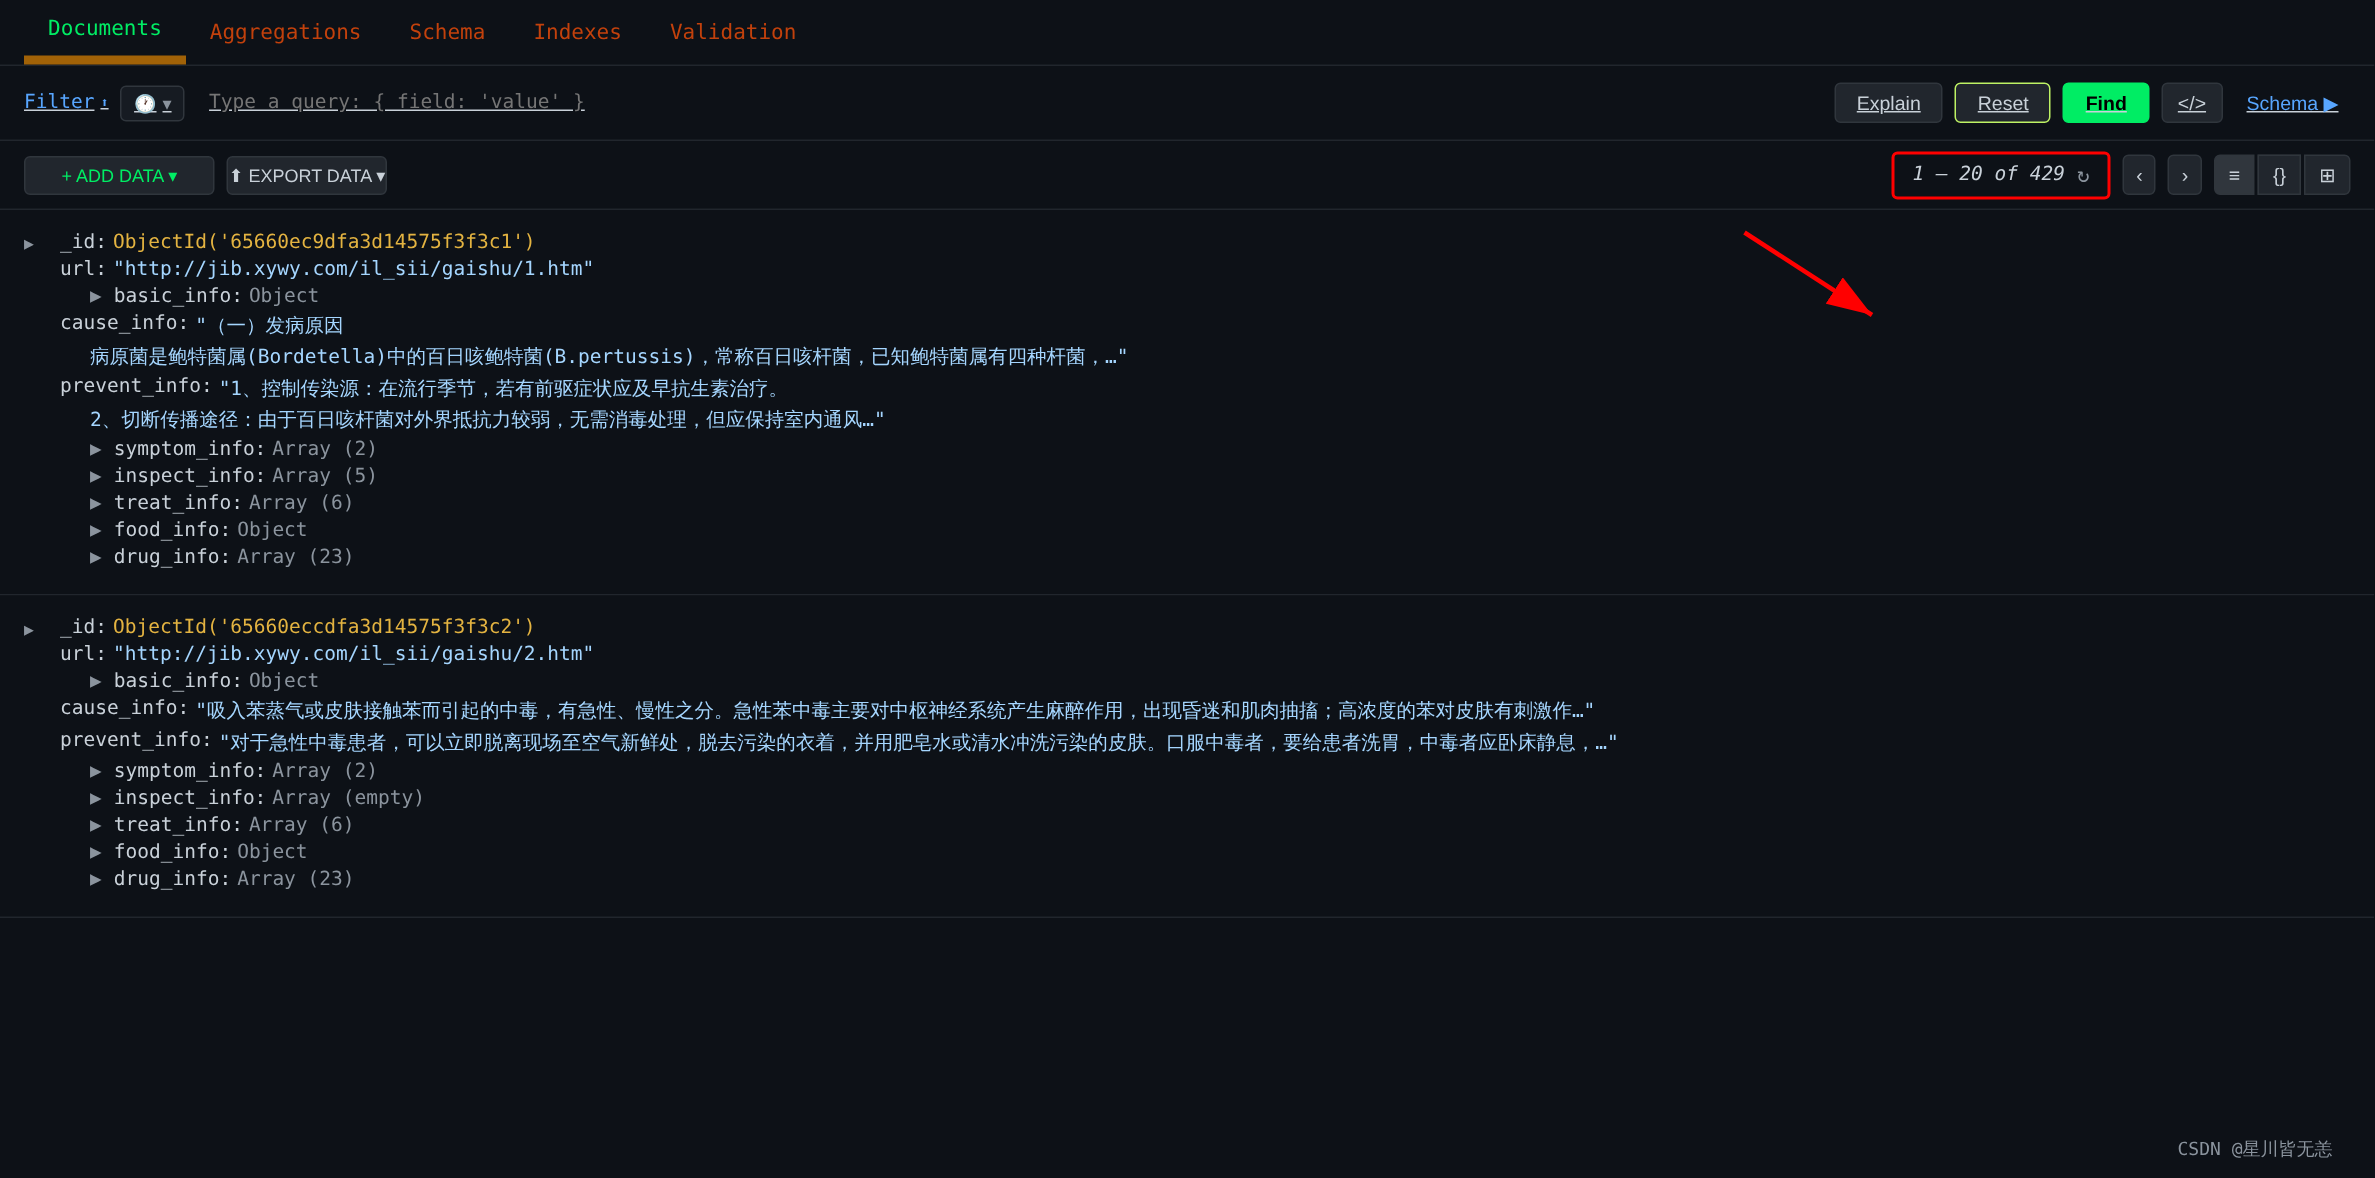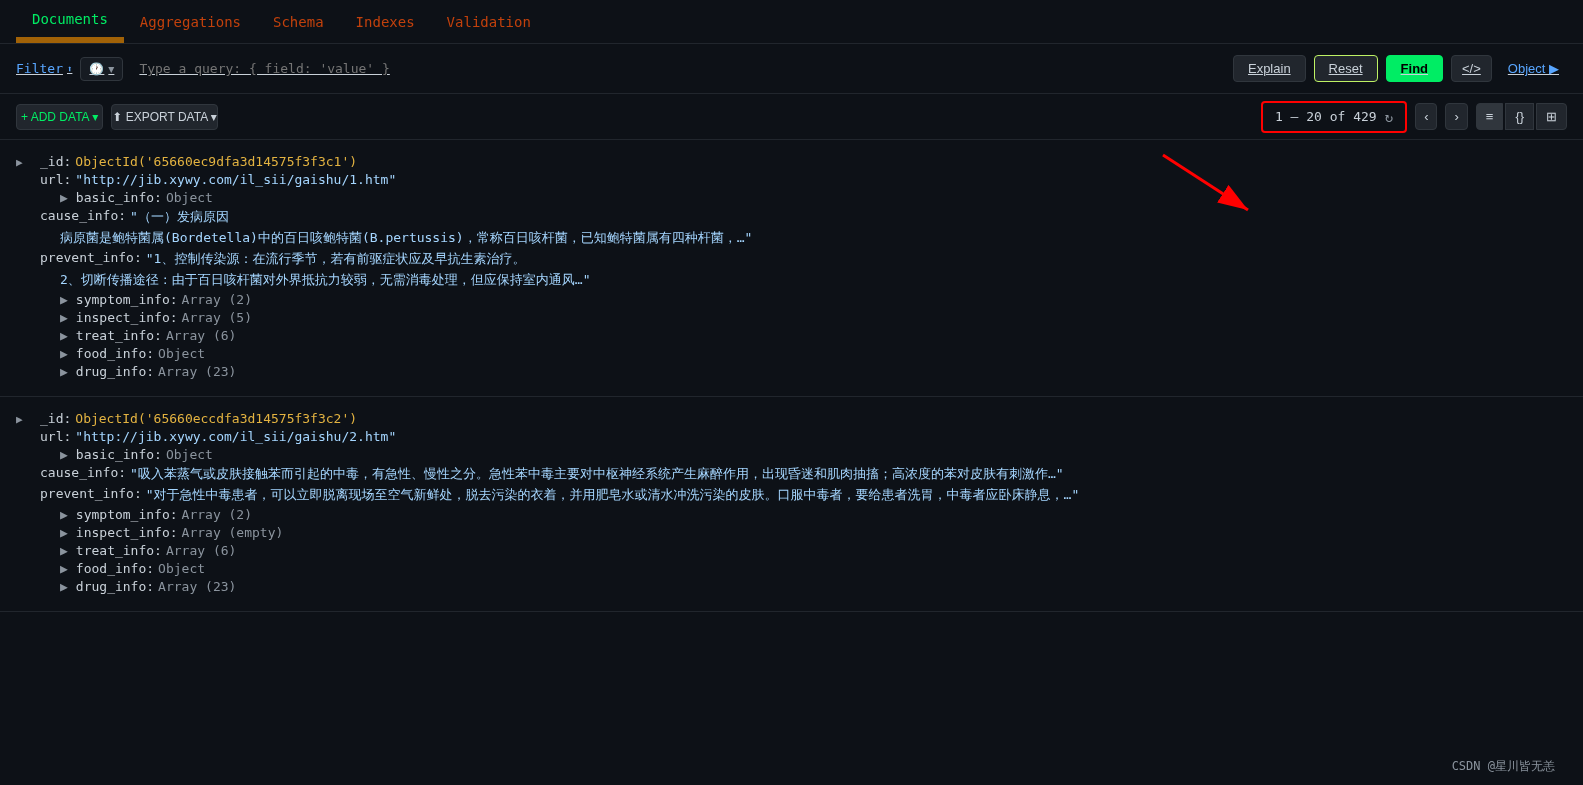--- a/index.html
+++ b/index.html
@@ -128,21 +128,21 @@
       align-items: center;
       padding: 8px 16px;
       border-bottom: 1px solid #21262d;
       height: 46px;
       gap: 8px;
     }
     .btn-add-data {
       background: #21262d;
       border: 1px solid #30363d;
       color: #00ed64;
-      padding: 5px 4px;
+      padding: 5px 24px;
       border-radius: 4px;
       cursor: pointer;
       font-size: 12px;
       display: flex;
       align-items: center;
       gap: 4px;
     }
     .btn-export-data {
       background: #21262d;
       border: 1px solid #30363d;
@@ -158,20 +158,21 @@
     .spacer { flex: 1; }
     .pagination-info {
       display: flex;
       align-items: center;
       gap: 8px;
       border: 2px solid #f00;
       padding: 6px 12px;
       border-radius: 4px;
       color: #c9d1d9;
       font-size: 13px;
+      font-style: italic;
     }
     .refresh-icon {
       color: #8b949e;
       cursor: pointer;
       font-size: 14px;
     }
     .nav-arrow {
       background: #21262d;
       border: 1px solid #30363d;
       color: #c9d1d9;
@@ -293,21 +294,21 @@
   </span>
   <button class="history-btn">
     <span>🕐</span>
     <span>▾</span>
   </button>
   <input class="query-input" type="text" placeholder="Type a query: { field: 'value' }" style="">
   <button class="btn-explain">Explain</button>
   <button class="btn-reset">Reset</button>
   <button class="btn-find">Find</button>
   <button class="btn-code">&lt;/&gt;</button>
-  <button class="btn-options">Object ▶</button>
+  <button class="btn-options">Schema ▶</button>
 </div>
 
 <div class="toolbar">
   <button class="btn-add-data">+ ADD DATA ▾</button>
   <button class="btn-export-data">⬆ EXPORT DATA ▾</button>
   <div class="spacer"></div>
 
   <div class="pagination-info">
     <span>1 – 20 of 429</span>
     <span class="refresh-icon">↻</span>

